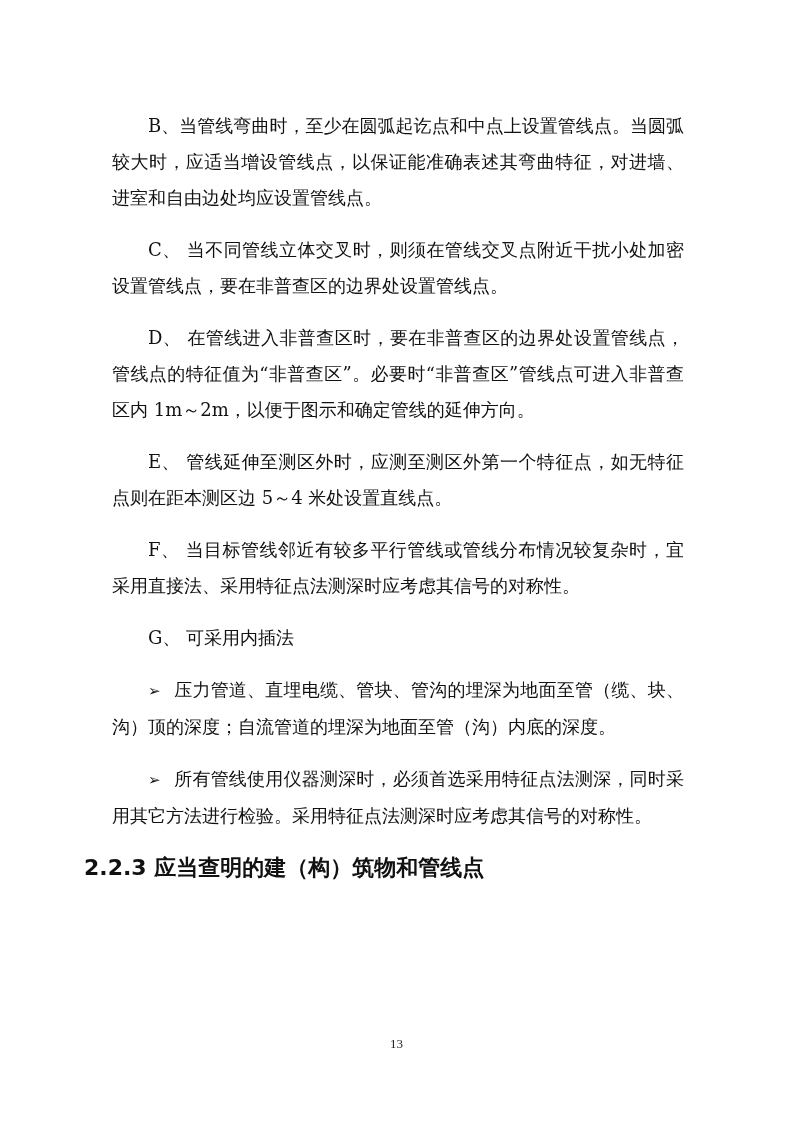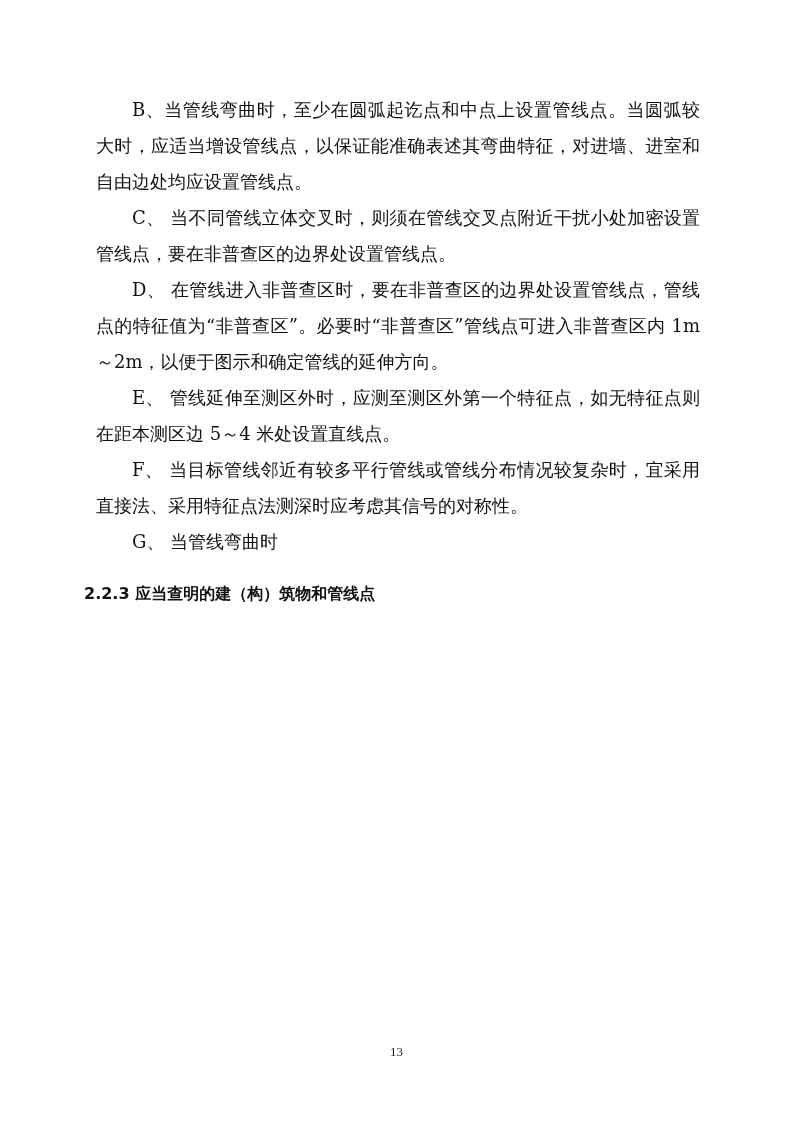--- a/index.html
+++ b/index.html
@@ -2,40 +2,42 @@
 <html><head>
 <meta charset="utf-8">
 <style>
   html, body { margin: 0; padding: 0; background: #ffffff; }
   body { width: 793px; height: 1122px; position: relative; overflow: hidden; }
   .page {
     position: absolute; left: 96px; top: 92px; width: 604px;
     font-family: "DejaVu Serif", "Liberation Serif", serif;
     font-size: 18px; color: #111; line-height: 36px;
   }
-  .para { margin: 0; text-align: justify; text-indent: 36px; }
+  .para { margin: 16px; text-align: justify; text-indent: 36px; }
   .para.item { text-indent: 36px; }
   .bullet { display: inline-block; width: 26px; text-indent: 0; font-family: "DejaVu Sans", sans-serif; font-size: 15px; }
   .heading {
     margin: 16px; margin-left: -12px; font-family: "DejaVu Sans", sans-serif;
-    font-weight: bold; font-size: 16px; line-height: 36px; text-indent: 0;
+    font-weight: bold; font-size: 22px; line-height: 36px; text-indent: 0;
   }
   .page-number {
     position: absolute; left: 0; width: 793px; top: 1036px; text-align: center;
-    font-family: "Liberation Serif", serif; font-size: 13px; color: #222; margin-top: 8px;
+    font-family: "Liberation Serif", serif; font-size: 13px; color: #222;
   }
 </style>
 </head>
 <body>
 
 <div class="page">
   <p class="para"><span>B、</span><span>当管线弯曲时，至少在圆弧起讫点和中点上设置管线点。当圆弧较大时，应适当增设管线点，以保证能准确表述其弯曲特征，对进墙、进室和自由边处均应设置管线点。</span></p>
   <p class="para"><span>C、 </span><span>当不同管线立体交叉时，则须在管线交叉点附近干扰小处加密设置管线点，要在非普查区的边界处设置管线点。</span></p>
   <p class="para"><span>D、 </span><span>在管线进入非普查区时，要在非普查区的边界处设置管线点，管线点的特征值为“非普查区”。必要时“非普查区”管线点可进入非普查区内 1m～2m，以便于图示和确定管线的延伸方向。</span></p>
   <p class="para"><span>E、 </span><span>管线延伸至测区外时，应测至测区外第一个特征点，如无特征点则在距本测区边 5～4 米处设置直线点。</span></p>
   <p class="para"><span>F、 </span><span>当目标管线邻近有较多平行管线或管线分布情况较复杂时，宜采用直接法、采用特征点法测深时应考虑其信号的对称性。</span></p>
-  <p class="para"><span>G、 </span><span>当管线弯曲时</span></p>
+  <p class="para"><span>G、 </span><span>可采用内插法</span></p>
 
+  <p class="para item"><span class="bullet">➢</span><span>压力管道、直埋电缆、管块、管沟的埋深为地面至管（缆、块、沟）顶的深度；自流管道的埋深为地面至管（沟）内底的深度。</span></p>
+  <p class="para item"><span class="bullet">➢</span><span>所有管线使用仪器测深时，必须首选采用特征点法测深，同时采用其它方法进行检验。采用特征点法测深时应考虑其信号的对称性。</span></p>
 
   <h3 class="heading"><span>2.2.3</span> <span>应当查明的建（构）筑物和管线点</span></h3>
 </div>
 
 <div class="page-number">13</div>
 
 </body></html>

